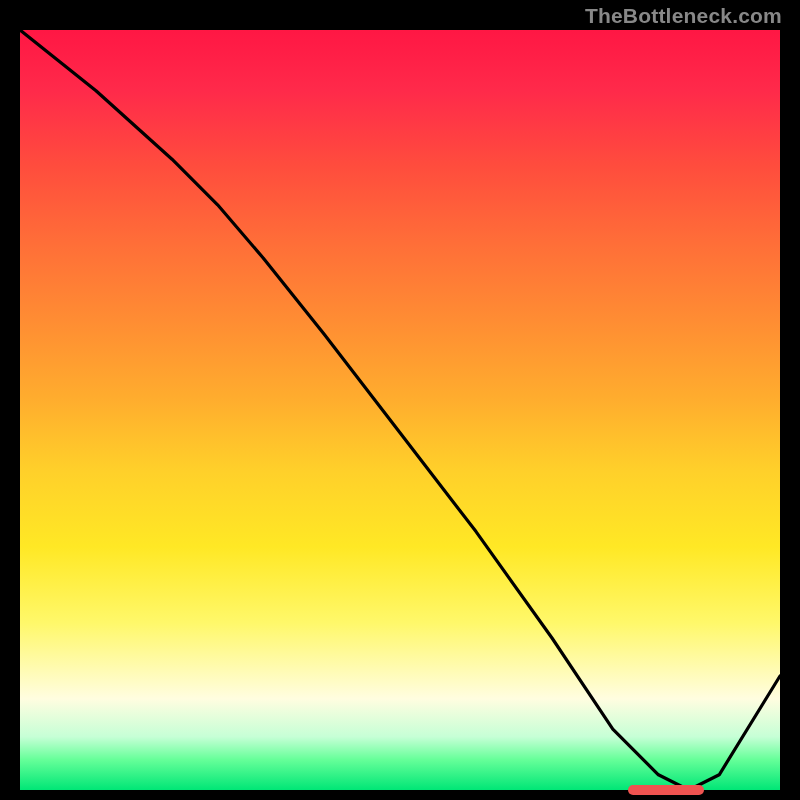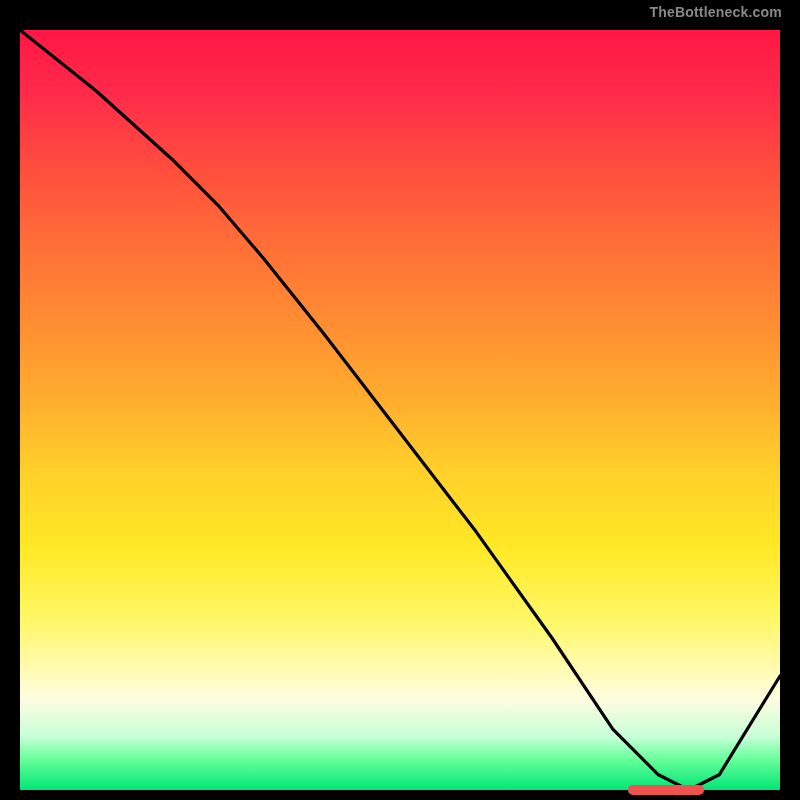--- a/index.html
+++ b/index.html
@@ -15,21 +15,21 @@
     position: relative;
     width: 800px;
     height: 800px;
     background: #000;
   }
   .watermark {
     position: absolute;
     top: 4px;
     right: 18px;
     color: #888;
-    font-size: 14px;
+    font-size: 21px;
     font-weight: 600;
     letter-spacing: 0.2px;
     user-select: none;
   }
   .plot {
     position: absolute;
     left: 20px;
     top: 30px;
     width: 760px;
     height: 760px;

